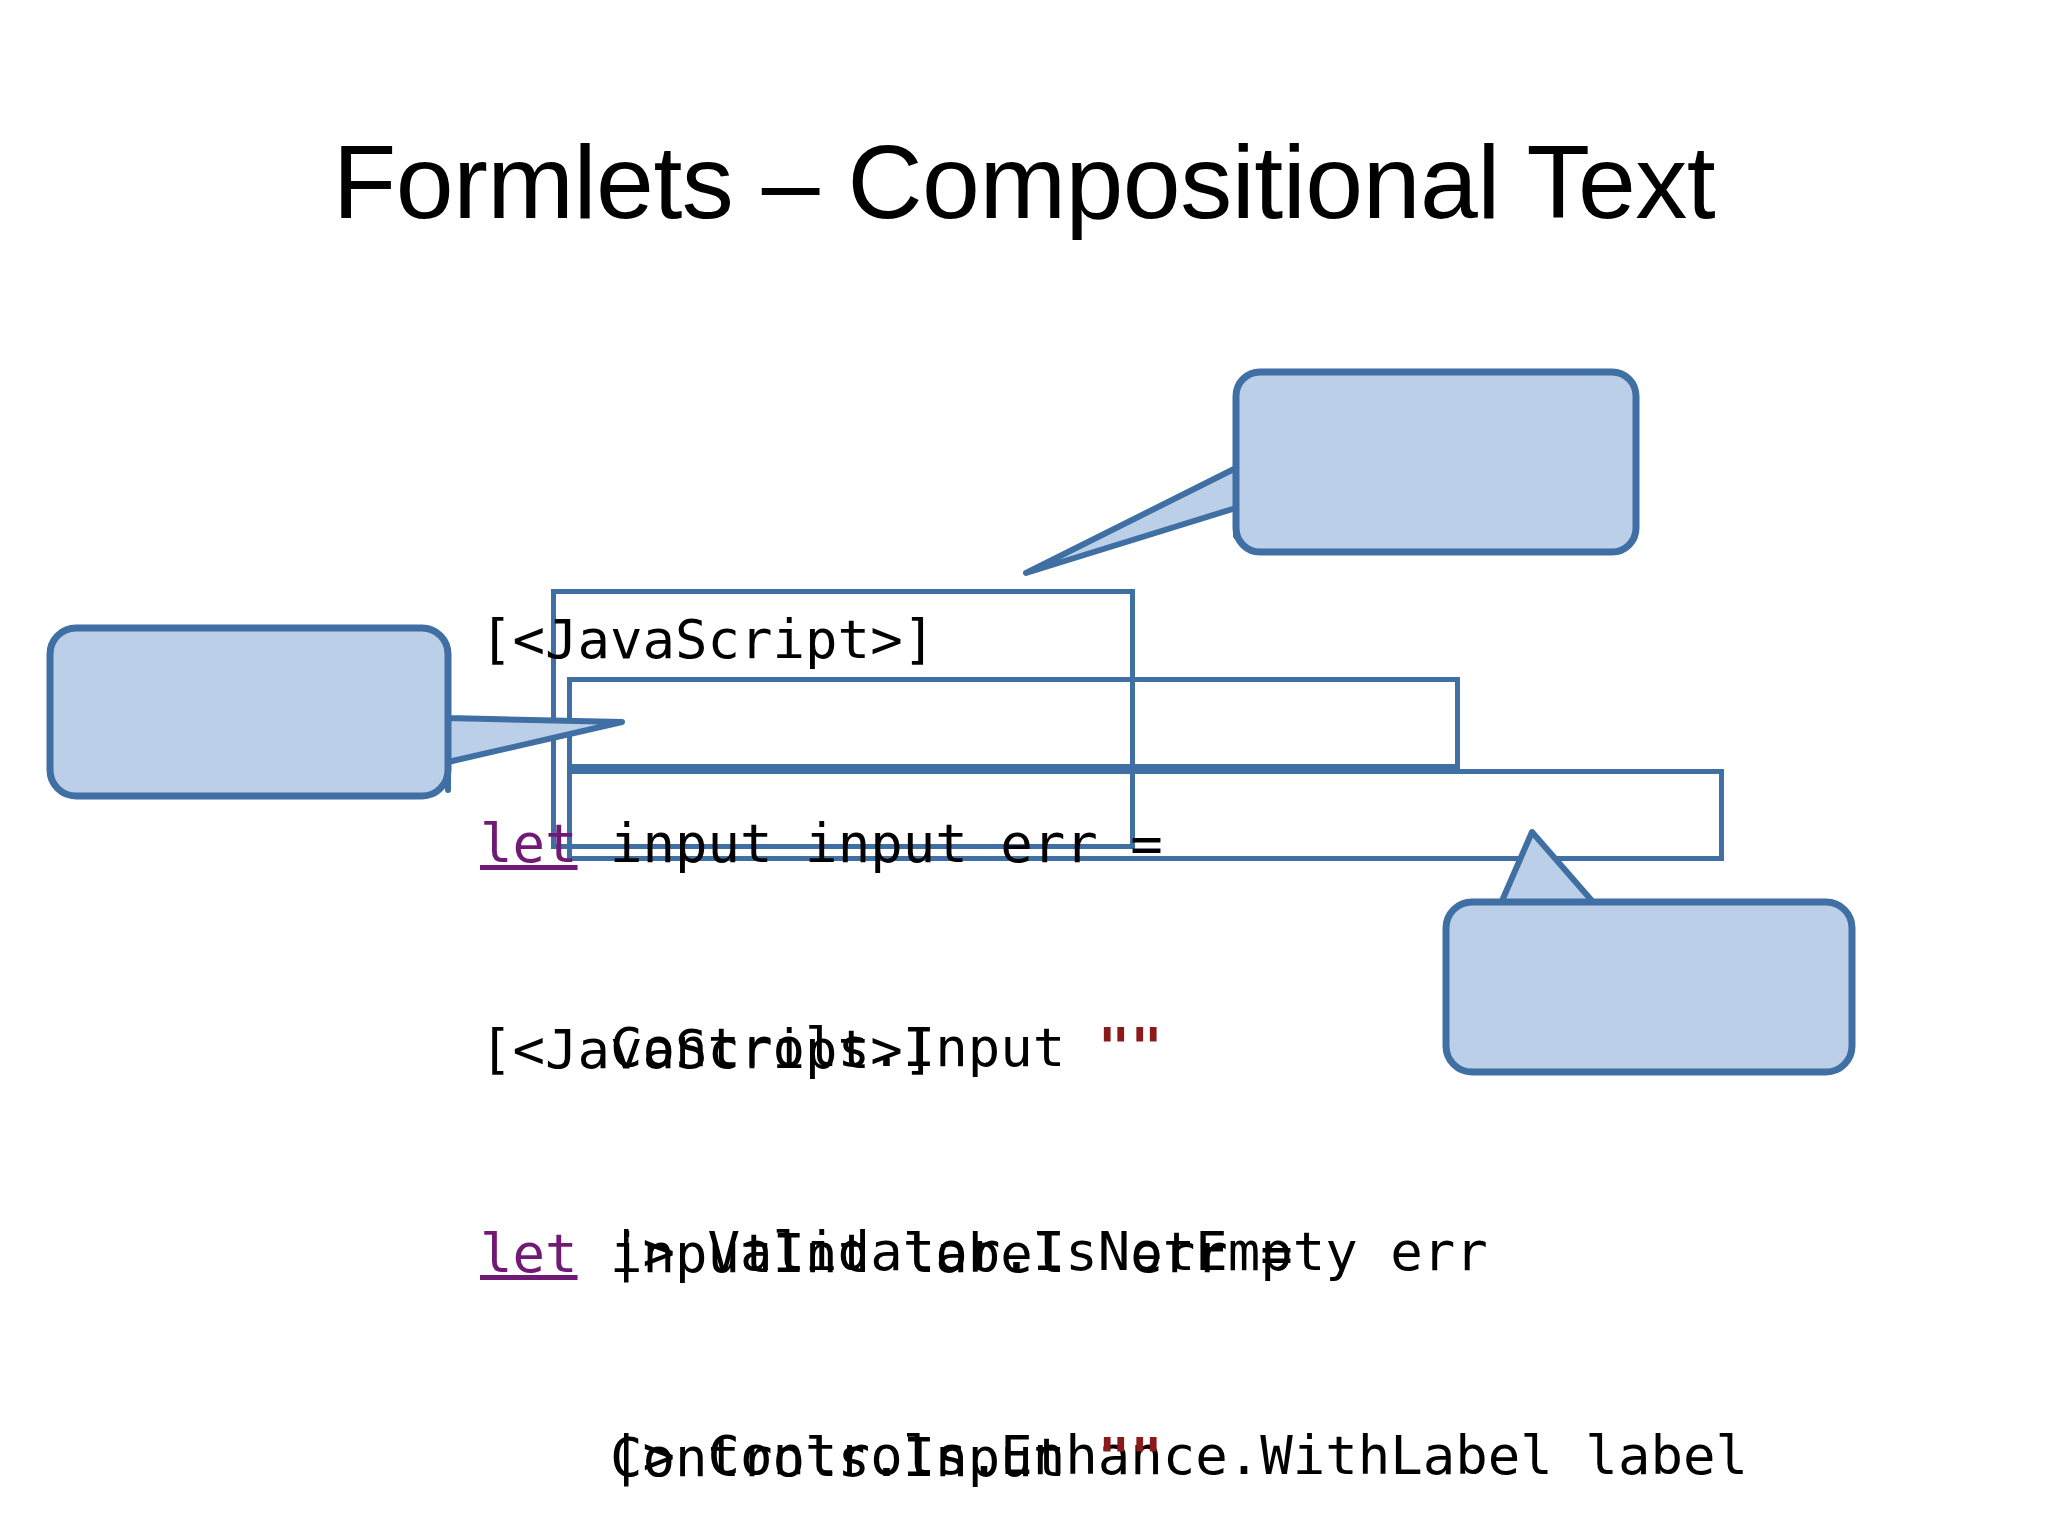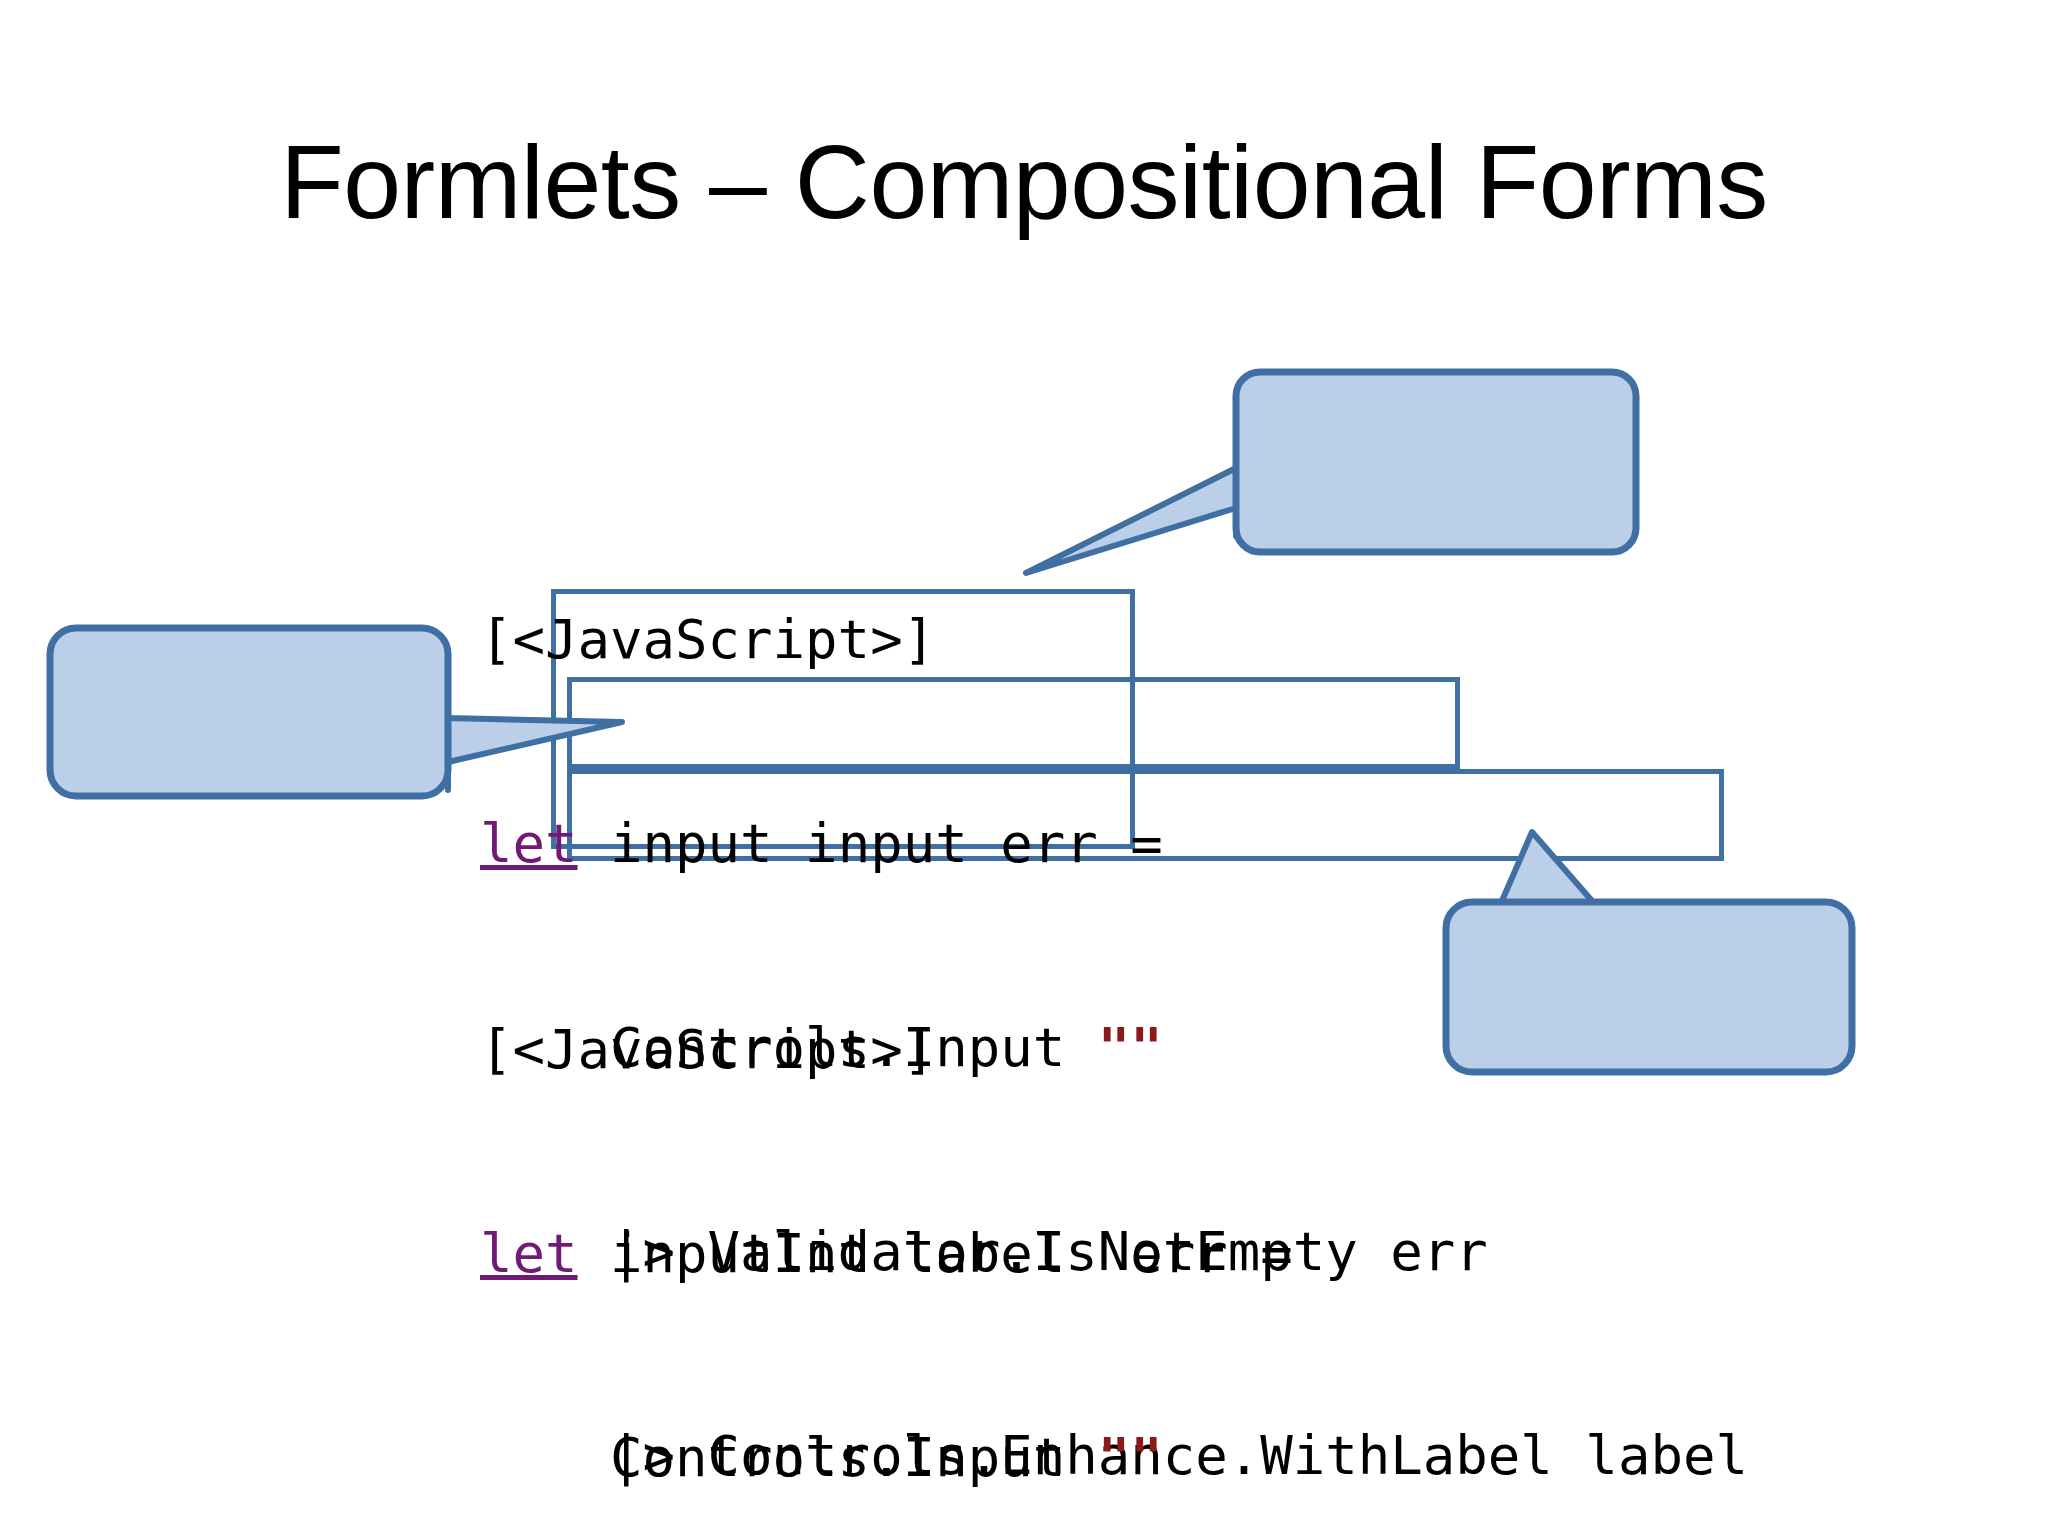--- a/index.html
+++ b/index.html
@@ -91,21 +91,21 @@
 
   #callout-text-input   { left: 1236px; top: 372px; }
   #callout-add-validation { left: 50px;  top: 628px; }
   #callout-add-label    { left: 1446px; top: 898px; }
 </style>
 </head>
 <body>
 
 <div id="slide">
 
-  <div id="slide-title">Formlets – Compositional Forms</div>
+  <div id="slide-title">Formlets – Compositional Text</div>
 
   <div class="nest-fill" style="left:556px; top:594px; width:574px; height:250px;"></div>
   <div class="nest-box" id="nest-box-1"></div>
 
   <div class="nest-fill" style="left:572px; top:682px; width:883px; height:82px;"></div>
   <div class="nest-box" id="nest-box-2"></div>
 
   <div class="nest-fill" style="left:572px; top:774px; width:1147px; height:82px;"></div>
   <div class="nest-box" id="nest-box-3"></div>
 

